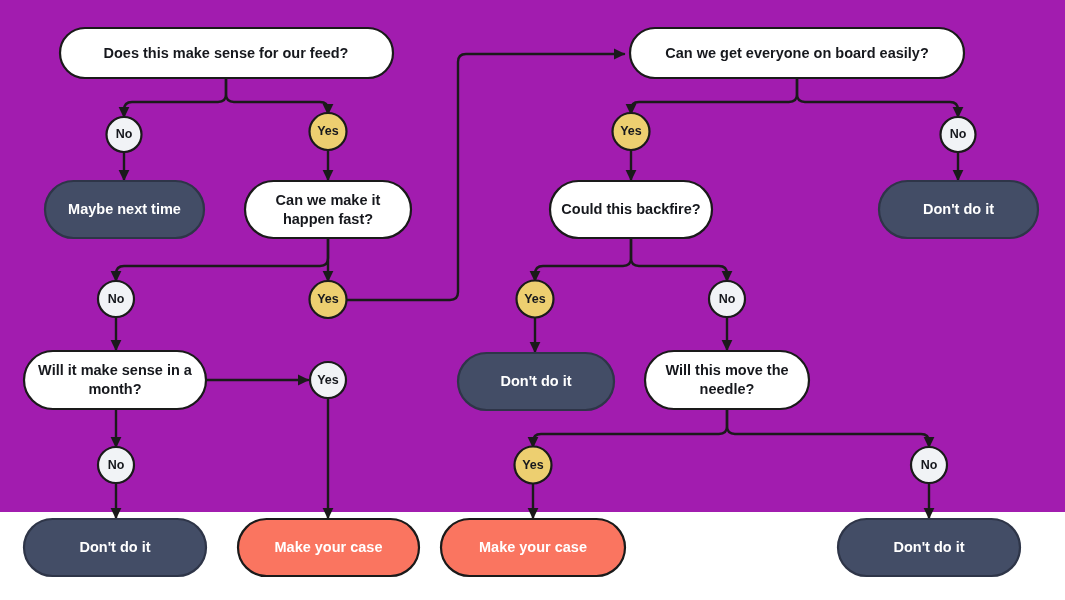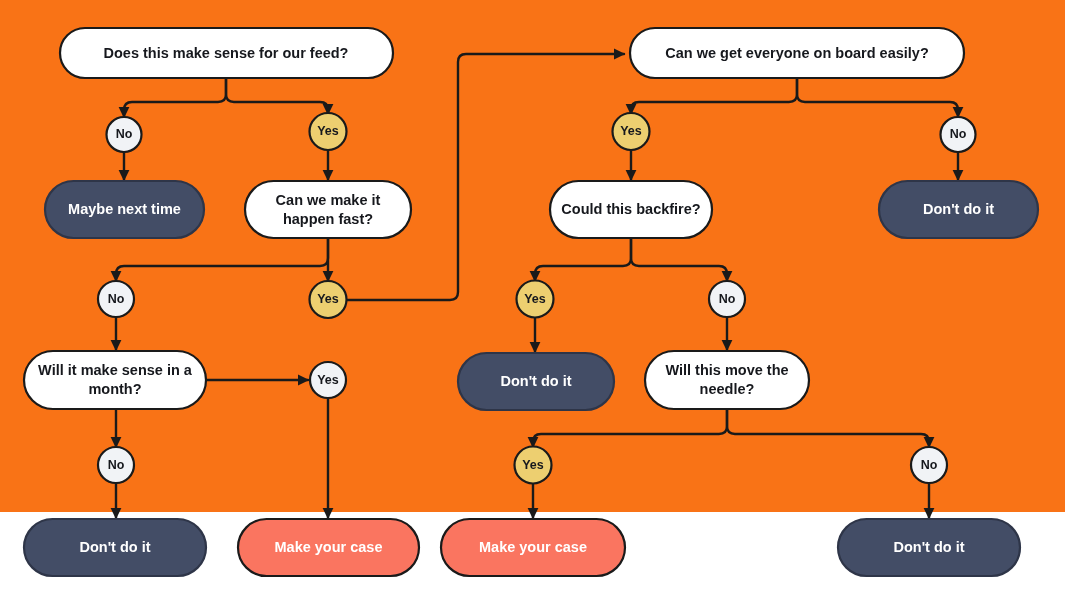--- a/index.html
+++ b/index.html
@@ -10,21 +10,21 @@
   body {
     width: 1065px;
     height: 600px;
     font-family: "Liberation Sans", sans-serif;
     overflow: hidden;
   }
   #flowchart-root {
     position: relative;
     width: 1065px;
     height: 512px;
-    background: #f97316;
+    background: #a21caf;
   }
   svg.board {
     display: block;
     width: 1065px;
     height: 600px;
   }
   .node-shape {
     stroke: #1A1A1A;
     stroke-width: 2.2;
   }

